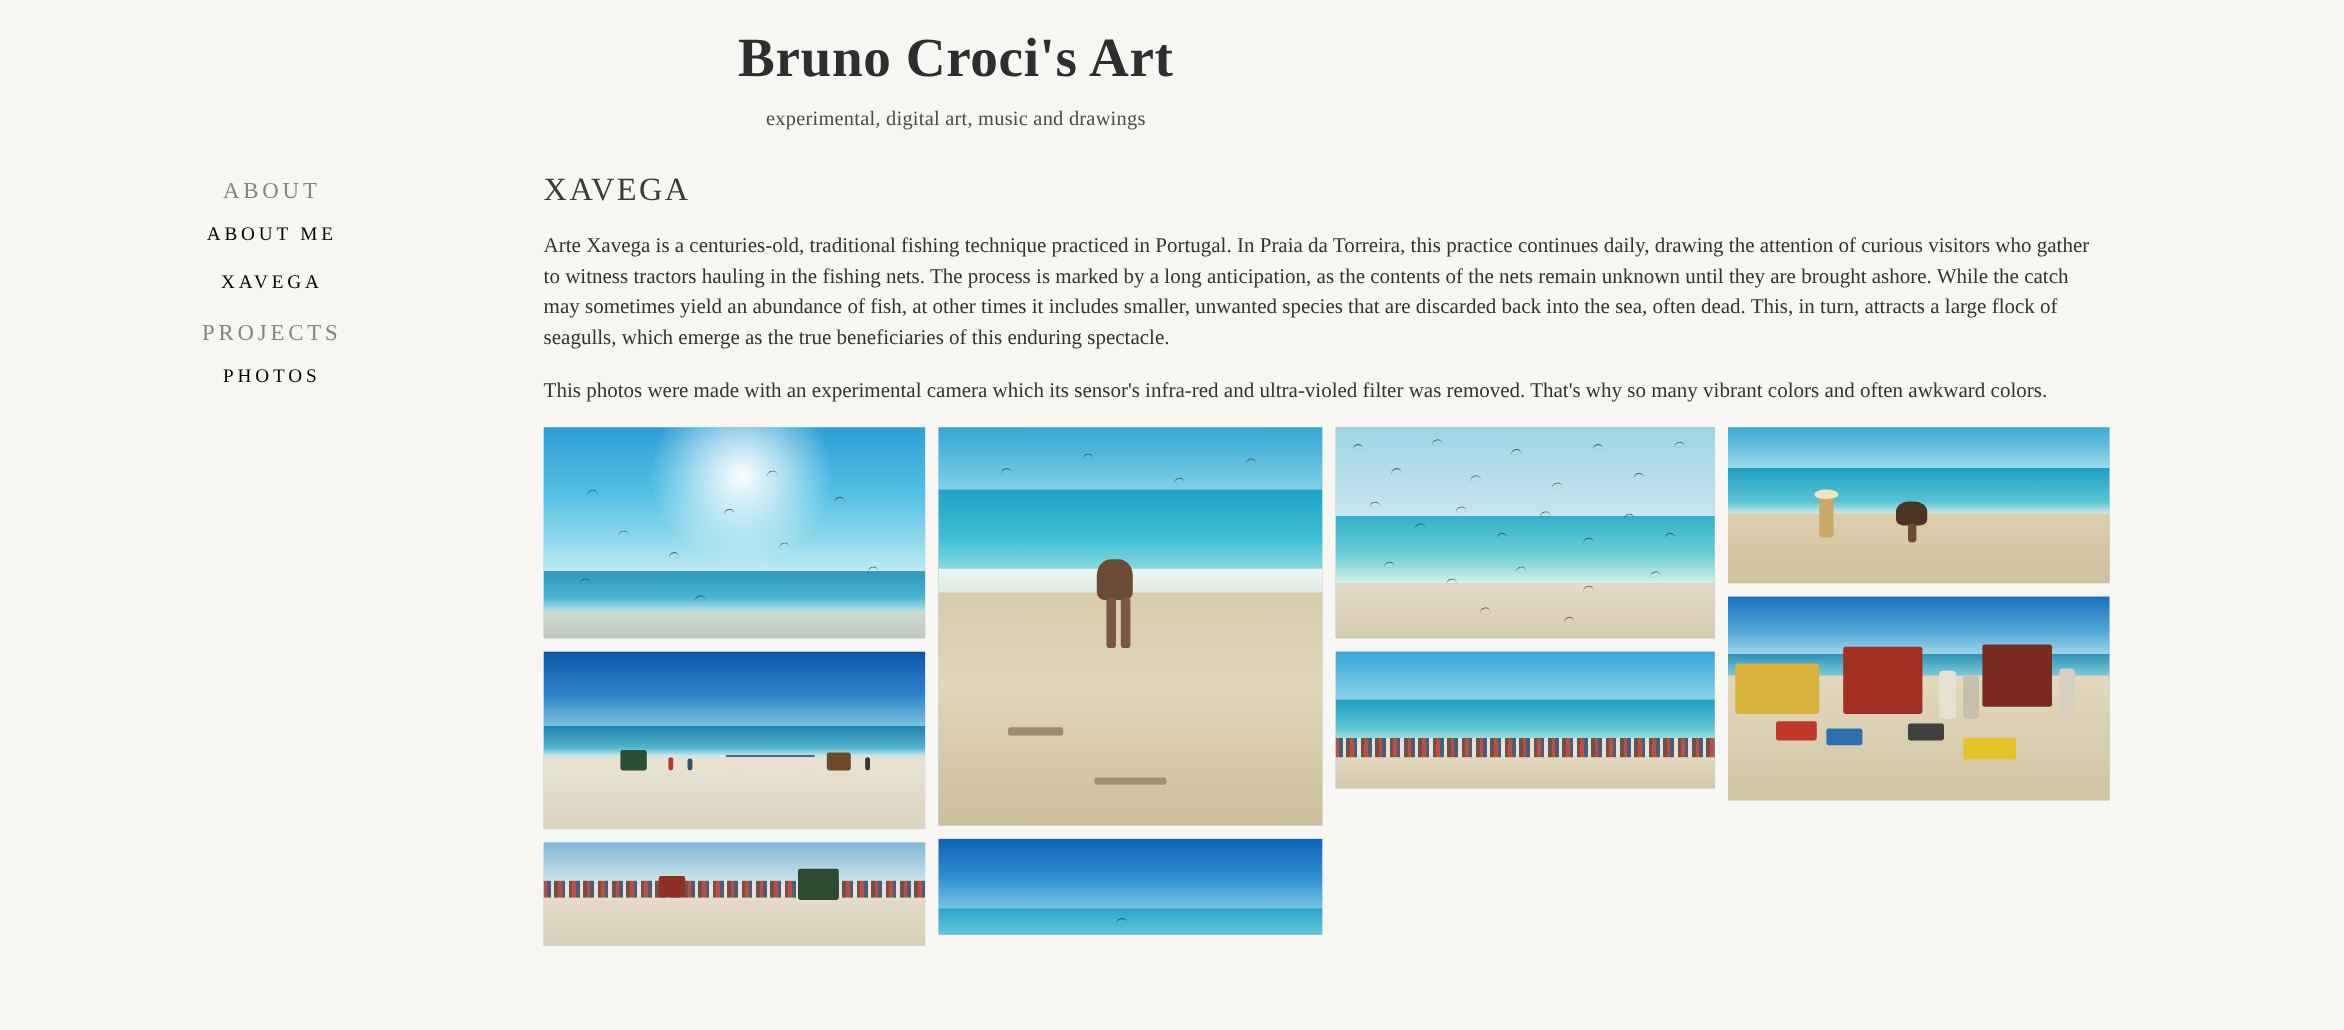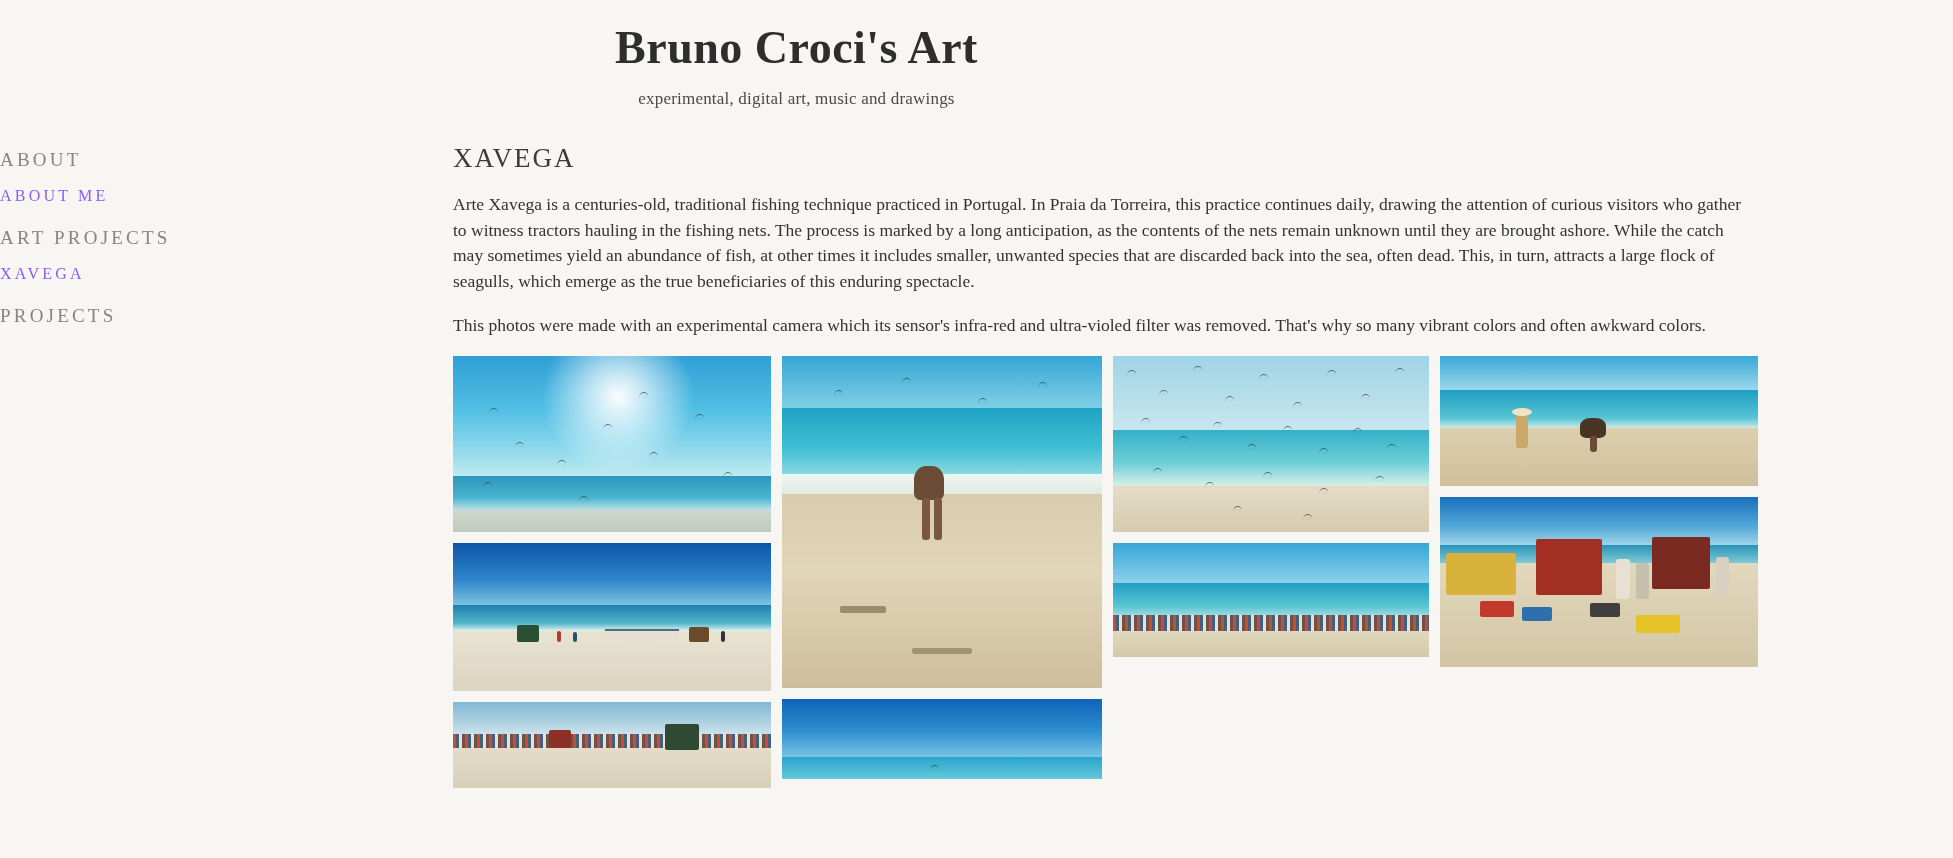--- a/index.html
+++ b/index.html
@@ -45,39 +45,39 @@
   .content-wrap {
     display: flex;
     margin-top: 34px;
     padding-left: 0;
   }
   .sidebar {
     width: 453px;
     flex: 0 0 453px;
     box-sizing: border-box;
     padding-top: 6px;
-    text-align: left;
+    text-align: center;
   }
   .nav-item {
     display: block;
     font-family: "Liberation Serif", serif;
     letter-spacing: 3.2px;
     color: #8c8c8c;
     text-decoration: none;
     cursor: pointer;
   }
   .nav-level-1 {
     font-size: 19px;
     margin-bottom: 16px;
     color: #858585;
   }
   .nav-level-2 {
     font-size: 16px;
     margin-bottom: 16px;
-    color: #8b5cf6;
+    color: #000000;
   }
   .nav-spacer { height: 6px; }
 
   .main {
     flex: 1 1 auto;
     padding-right: 40px;
     max-width: 1310px;
   }
   .page-title {
     font-family: "Liberation Serif", serif;
@@ -170,24 +170,24 @@
     <h1 class="site-title">Bruno Croci's Art</h1>
     <div class="site-tagline">experimental, digital art, music and drawings</div>
   </header>
 
   <div class="content-wrap">
 
     <nav class="sidebar">
       <a class="nav-item nav-level-1">ABOUT</a>
       <a class="nav-item nav-level-2">ABOUT ME</a>
       <div class="nav-spacer"></div>
-      <a class="nav-item nav-level-1">ART PROJECTS</a>
       <a class="nav-item nav-level-2">XAVEGA</a>
       <div class="nav-spacer"></div>
       <a class="nav-item nav-level-1">PROJECTS</a>
+      <a class="nav-item nav-level-2">PHOTOS</a>
     </nav>
 
     <main class="main">
       <h2 class="page-title">XAVEGA</h2>
       <p class="body-text">Arte Xavega is a centuries-old, traditional fishing technique practiced in Portugal. In Praia da Torreira, this practice continues daily, drawing the attention of curious visitors who gather to witness tractors hauling in the fishing nets. The process is marked by a long anticipation, as the contents of the nets remain unknown until they are brought ashore. While the catch may sometimes yield an abundance of fish, at other times it includes smaller, unwanted species that are discarded back into the sea, often dead. This, in turn, attracts a large flock of seagulls, which emerge as the true beneficiaries of this enduring spectacle.</p>
       <p class="body-text">This photos were made with an experimental camera which its sensor's infra-red and ultra-violed filter was removed. That's why so many vibrant colors and often awkward colors.</p>
 
       <div class="gallery">
 
         <div class="gal-col col-1">

